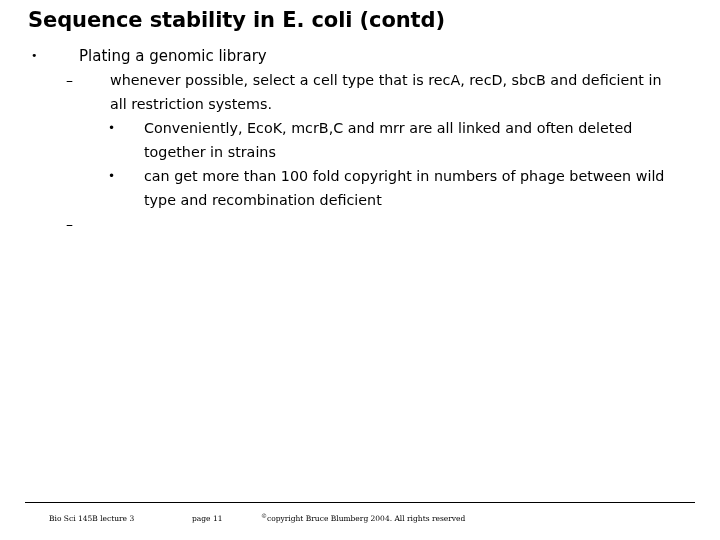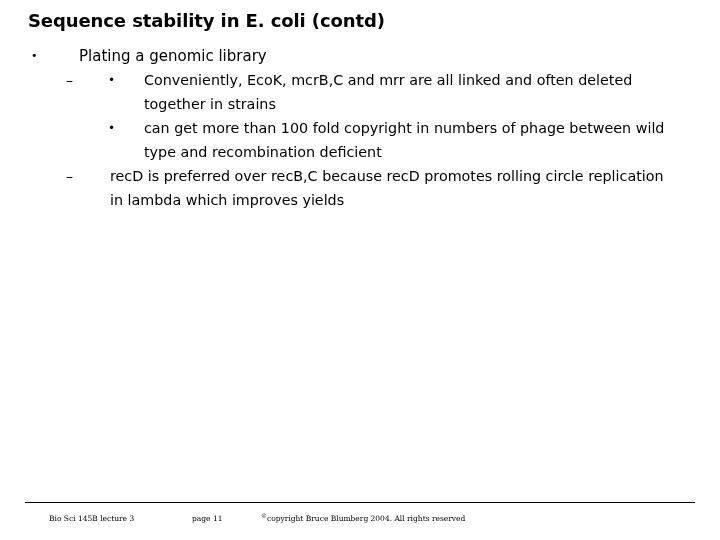--- a/index.html
+++ b/index.html
@@ -23,21 +23,21 @@
     height: 540px;
     background: #ffffff;
   }
 
   
   .slide-title {
     position: absolute;
     left: 28px;
     top: 11px;
     width: 660px;
-    font-size: 18px;
+    font-size: 21px;
     font-weight: bold;
     line-height: 19px;
     letter-spacing: -0.1px;
     color: #000000;
     white-space: nowrap;
   }
 
   
   .body-area {
     position: absolute;
@@ -153,35 +153,35 @@
 
   <div class="body-area">
 
     <div class="bullet-row lvl1">
       <span class="bullet-marker">•</span>
       <span class="bullet-text">Plating a genomic library</span>
     </div>
 
     <div class="bullet-row lvl2">
       <span class="bullet-marker">–</span>
+      <span class="bullet-text">whenever possible, select a cell type that is recA, recD, sbcB and deficient in all restriction systems.</span>
     </div>
 
     <div class="bullet-row lvl3">
       <span class="bullet-marker">•</span>
       <span class="bullet-text">Conveniently, EcoK, mcrB,C and mrr are all linked and often deleted together in strains</span>
     </div>
 
     <div class="bullet-row lvl3">
       <span class="bullet-marker">•</span>
       <span class="bullet-text">can get more than 100 fold copyright in numbers of phage between wild type and recombination deficient</span>
     </div>
 
     <div class="bullet-row lvl2">
       <span class="bullet-marker">–</span>
-      <span class="bullet-text">recD is preferred over recB,C because recD promotes rolling circle replication in lambda which improves yields</span>
     </div>
 
   </div>
 
   <div class="footer-rule"></div>
 
   <div class="footer">
     <span class="footer-item footer-lecture">Bio Sci 145B lecture 3</span>
     <span class="footer-item footer-page">page 11</span>
     <span class="footer-item footer-copy">

